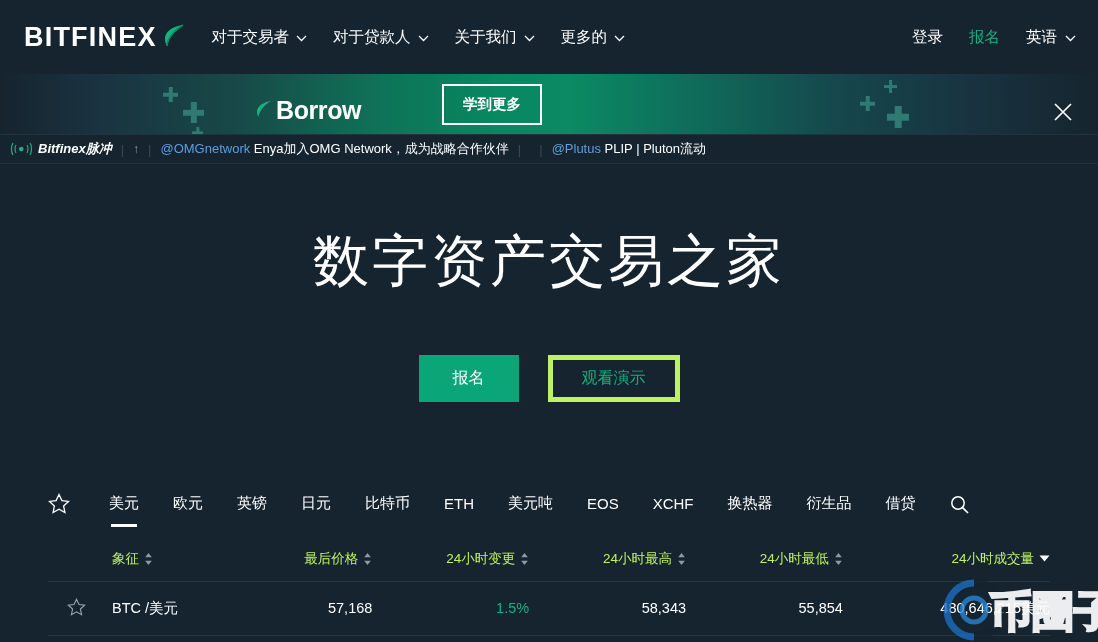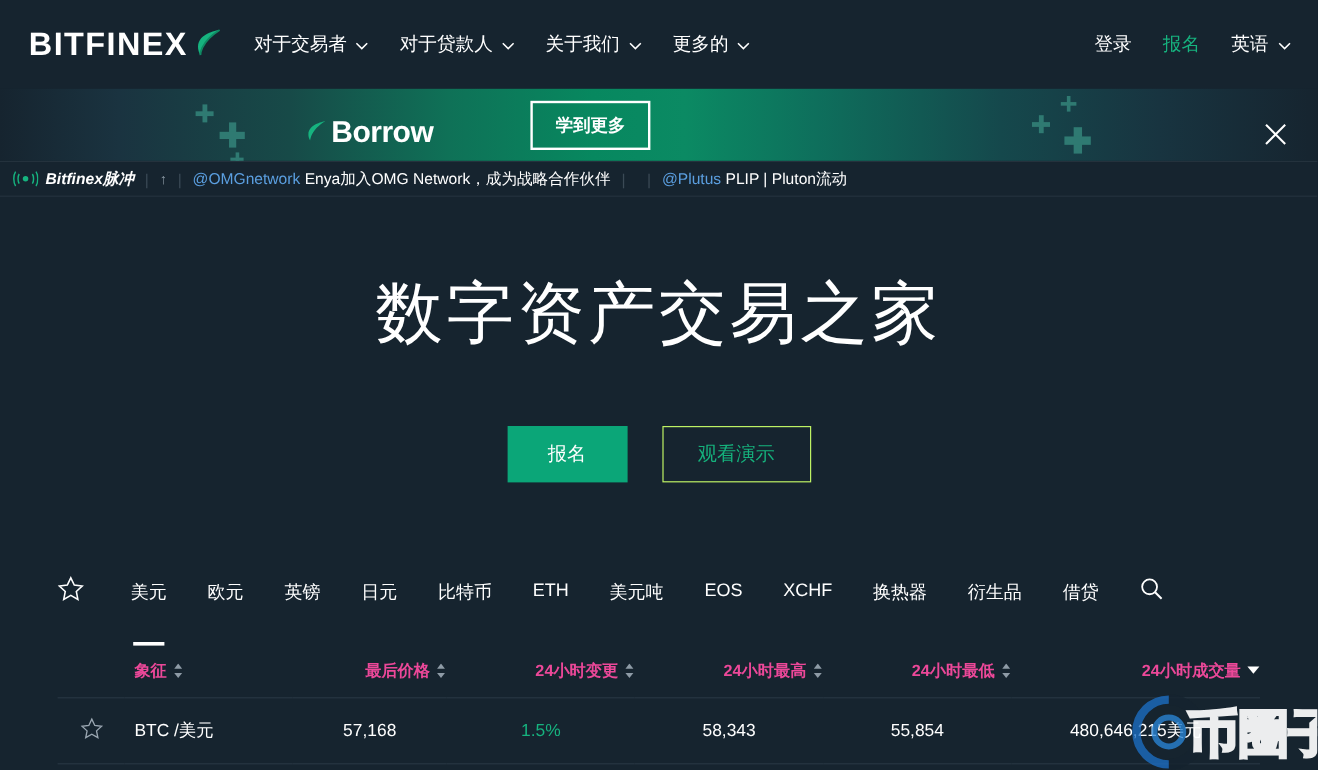--- a/index.html
+++ b/index.html
@@ -157,32 +157,32 @@
     border: none;
     font-size: 16px;
     padding: 0 34px;
     height: 47px;
     cursor: pointer;
     font-family: inherit;
   }
   .btn-ghost {
     background: transparent;
     color: #15b17c;
-    border: 1px solid #bef264;
+    border: 5px solid #bef264;
     font-size: 16px;
     padding: 0 29px;
     height: 47px;
     cursor: pointer;
     font-family: inherit;
   }
 
   
   .market { margin-top: 78px; padding: 0 48px; }
   .tabs {
-    display: flex; gap: 0;
+    display: flex; align-items: center; gap: 0;
     height: 48px;
   }
   .star-tab {
     width: 22px; height: 21px; margin-right: 39px;
     cursor: pointer; flex: none;
   }
   .tab {
     color: #ffffff; font-size: 15px;
     padding: 0 0 8px 0;
     margin-right: 34px;
@@ -196,35 +196,35 @@
     position: absolute;
     left: 50%; transform: translateX(-50%);
     bottom: -6px;
     width: 26px; height: 3px;
     background: #ffffff;
   }
   .search-tab { width: 19px; height: 19px; cursor: pointer; position: relative; top: 1px; }
 
   table { width: 100%; border-collapse: collapse; margin-top: 14px; }
   th {
-    color: #ec4899; font-size: 13.5px; font-weight: 700;
+    color: #bef264; font-size: 13.5px; font-weight: 400;
     padding: 8px 0 13px 0;
     text-align: right;
     white-space: nowrap;
   }
   th .th-in { display: inline-flex; align-items: center; gap: 5px; }
   th.col-star { width: 56px; }
   th.col-sym { text-align: left; padding-left: 8px; }
   .sort-ico { width: 9px; height: 12px; flex: none; }
   .sort-down { width: 11px; height: 7px; flex: none; }
 
   td {
     color: #ffffff; font-size: 14.5px;
     padding: 16px 0;
-    text-align: center;
+    text-align: right;
     border-top: 1px solid #273642;
     white-space: nowrap;
   }
   td.col-star { text-align: center; }
   td.col-sym { text-align: left; padding-left: 8px; }
   td.chg { color: #16b37f; }
   .row-star { width: 19px; height: 18px; display: inline-block; cursor: pointer; }
 
   
   .watermark {

